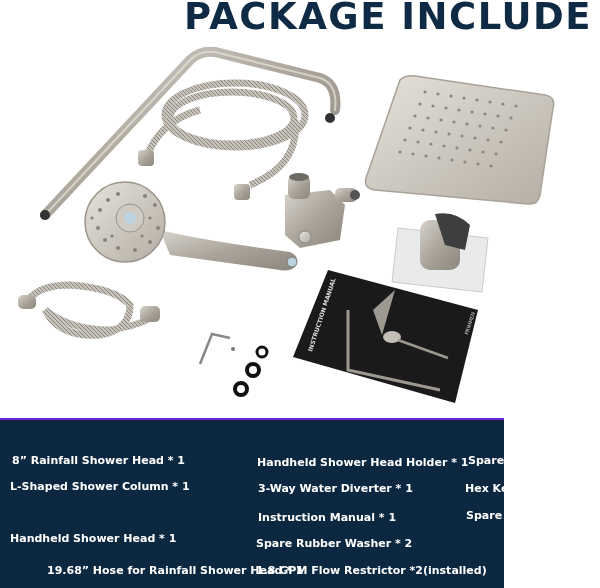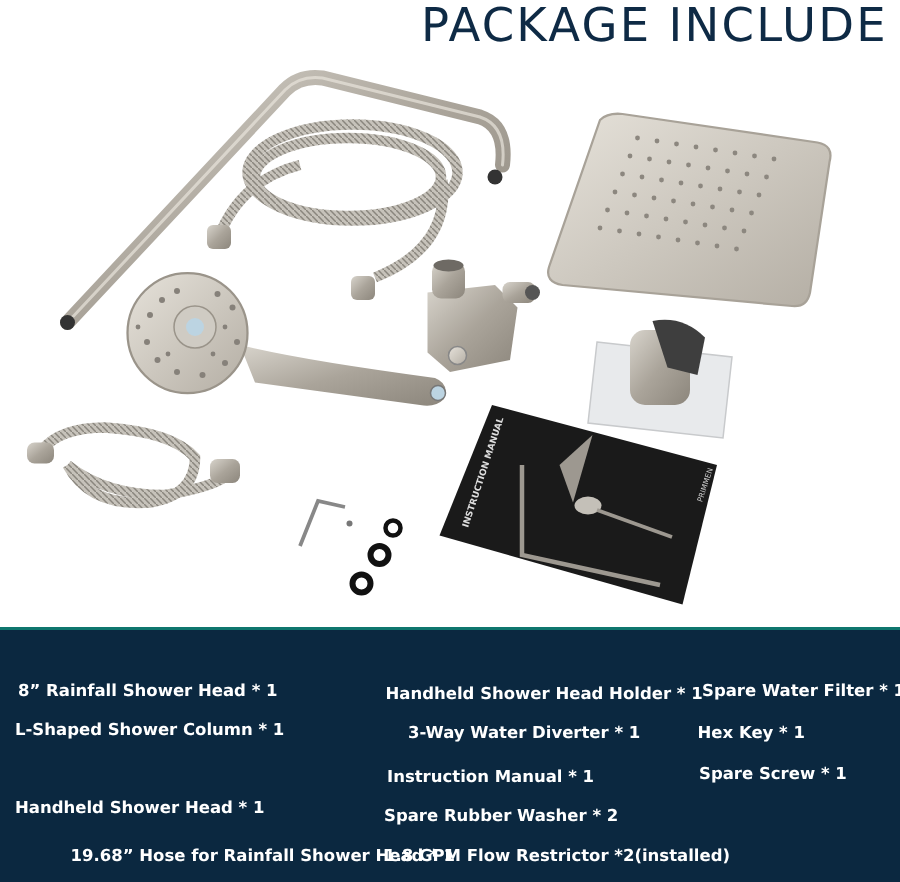--- a/index.html
+++ b/index.html
@@ -1,30 +1,30 @@
 <!DOCTYPE html>
 <html><head>
   <meta charset="utf-8">
   <style>
     * { box-sizing: border-box; margin: 0; padding: 0; }
     html, body { width: 600px; height: 588px; overflow: hidden; background: #ffffff; }
     body { position: relative; font-family: "DejaVu Sans", sans-serif; }
 
     .title {
       position: absolute; top: 0; right: 8px; height: 36px;
-      font-family: "DejaVu Sans", sans-serif; font-weight: normal;
-      font-size: 31px; letter-spacing: 1.5px; color: #0e2a45;
+      font-family: "DejaVu Sans", sans-serif; font-weight: bold;
+      font-size: 37px; letter-spacing: 1.5px; color: #0e2a45;
       line-height: 34px; white-space: nowrap;
     }
 
     .photo { position: absolute; left: 0; top: 36px; width: 600px; height: 382px; }
 
     .panel {
-      position: absolute; left: 0; top: 418px; width: 600px; height: 170px;
-      background: #0b2840; border-top: 2px solid #0f766e;
+      position: absolute; left: 0; top: 418px; width: 504px; height: 170px;
+      background: #0b2840; border-top: 2px solid #6d28d9;
     }
     .item {
       position: absolute; color: #ffffff; font-family: "DejaVu Sans", sans-serif;
       font-size: 11px; font-weight: bold; white-space: nowrap; line-height: 14px;
     }
   </style>
 </head>
 <body>
 
 <div class="title">PACKAGE INCLUDE</div>
@@ -183,21 +183,21 @@
 </svg>
 
 <div class="panel">
 
   <div class="item" style="left:12px; top:34px;">8” Rainfall Shower Head * 1</div>
   <div class="item" style="left:10px; top:60px;">L-Shaped Shower Column * 1</div>
   <div class="item" style="left:10px; top:89px;margin-top:23px;">Handheld Shower Head * 1</div>
   <div class="item" style="left:12px; top:144px;margin-left:35px;">19.68” Hose for Rainfall Shower Head * 1</div>
 
   <div class="item" style="left:257px; top:36px;">Handheld Shower Head Holder * 1</div>
-  <div class="item" style="left:272px; top:62px;">3-Way Water Diverter * 1</div>
+  <div class="item" style="left:258px; top:62px;">3-Way Water Diverter * 1</div>
   <div class="item" style="left:258px; top:91px;">Instruction Manual * 1</div>
   <div class="item" style="left:256px; top:117px;">Spare Rubber Washer * 2</div>
   <div class="item" style="left:256px; top:144px;text-align:right;">1.8 GPM Flow Restrictor *2(installed)</div>
 
   <div class="item" style="left:468px; top:34px;">Spare Water Filter * 1</div>
   <div class="item" style="left:465px; top:62px;">Hex Key * 1</div>
   <div class="item" style="left:466px; top:89px;">Spare Screw * 1</div>
 </div>
 
 </body></html>

